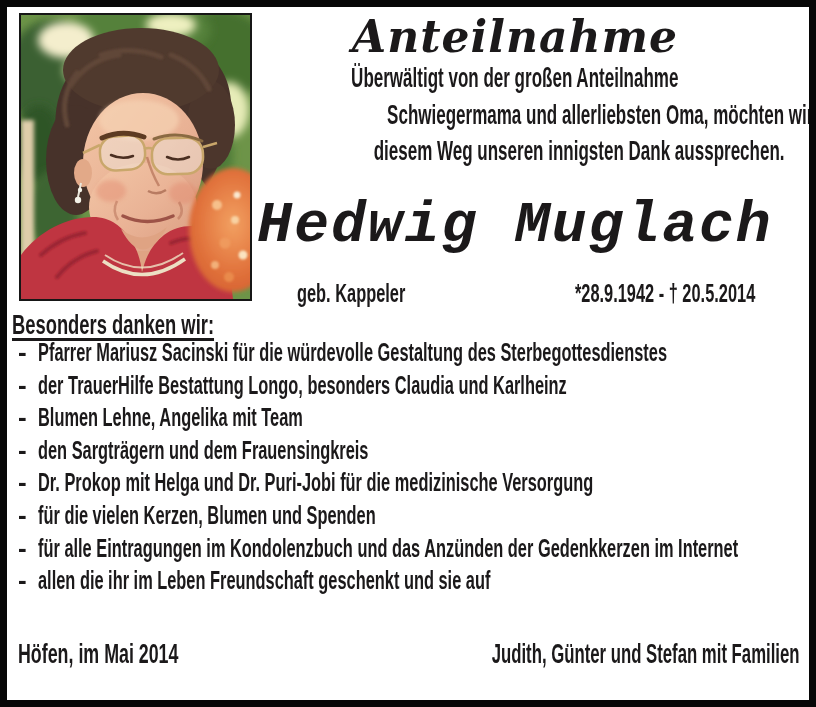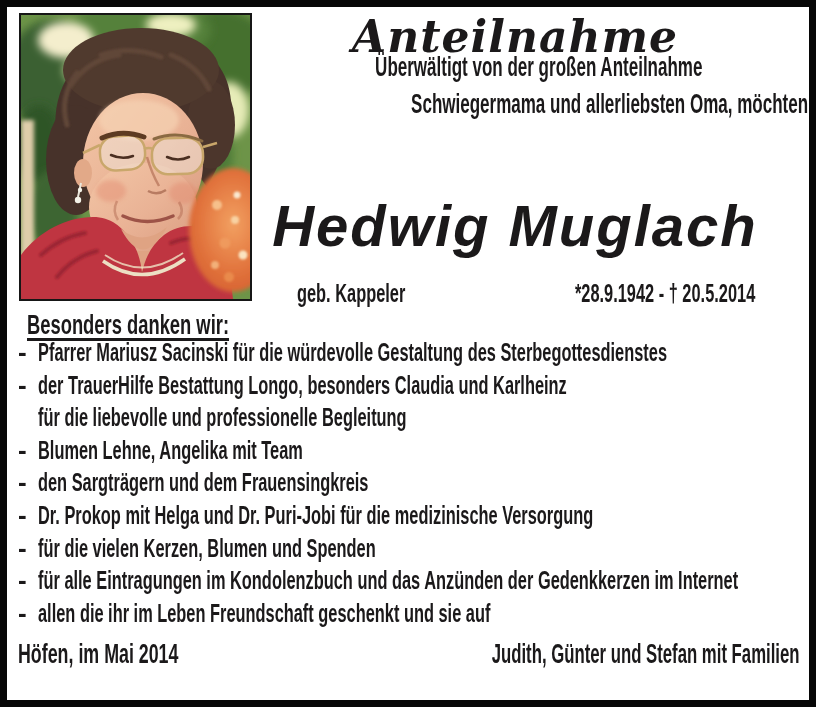--- a/index.html
+++ b/index.html
@@ -34,41 +34,41 @@
   
   .header-col{position:absolute;left:246px;top:0;width:524px;height:312px;}
   .title{
     position:absolute;top:0;left:0;width:100%;
     text-align:center;
     font-family:"DejaVu Serif",serif;
     font-style:italic;font-weight:bold;
     font-size:44px;line-height:60px;
     letter-spacing:1px;
   }
-  .intro{position:absolute;top:42px;left:0;width:100%;padding-left:24px;}
+  .intro{position:absolute;top:53px;left:0;width:100%;}
   .intro-line{text-align:center;line-height:36.5px;font-size:27px;font-weight:bold;}
   .name{
     position:absolute;top:180px;left:0;width:100%;
     text-align:center;
-    font-family:Liberation Sans, sans-serif;
+    font-family:Liberation Mono, monospace;
     font-style:italic;font-weight:bold;
     font-size:58px;line-height:78px;
     letter-spacing:2px;
   }
   .sub-row{
     position:absolute;top:271px;left:0;width:100%;
     box-sizing:border-box;
     padding:0 22px 0 44px;
     display:flex;justify-content:flex-start;
     font-size:26px;font-weight:bold;line-height:30px;
   }
 
   
   .thanks-heading{
-    position:absolute;left:20px;top:303px;
+    position:absolute;left:5px;top:303px;
     font-size:27px;font-weight:bold;line-height:30px;
   }
   .thanks-heading .cx{
     text-decoration:underline;
     text-decoration-thickness:2.5px;
     text-underline-offset:4px;
     transform:scaleX(0.68);
   }
   .thanks-list{position:absolute;left:11px;top:329px;width:794px;}
   .t-line{display:flex;line-height:32.6px;font-size:26px;font-weight:bold;}
@@ -189,20 +189,21 @@
     </svg>
   </div>
 
   <div class="header-col">
     <div class="title">
       <span>Anteilnahme</span>
     </div>
     <div class="intro">
       <div class="intro-line"><span class="cx-c">Überwältigt von der großen Anteilnahme</span></div>
       <div class="intro-line"><span class="cx-c">Schwiegermama und allerliebsten Oma, möchten wir auf</span></div>
+      <div class="intro-line"><span class="cx-c">diesem Weg unseren innigsten Dank aussprechen.</span></div>
     </div>
     <div class="name">
       <span>Hedwig Muglach</span>
     </div>
     <div class="sub-row">
       <span class="cx">geb. Kappeler</span>
       <span class="cx-r">*28.9.1942 - † 20.5.2014</span>
     </div>
   </div>
 
@@ -212,24 +213,20 @@
   <div class="thanks-list">
       <div class="t-line">
         <span class="t-dash">-</span>
         <span class="cx t-text">Pfarrer Mariusz Sacinski für die würdevolle Gestaltung des Sterbegottesdienstes</span>
       </div>
       <div class="t-line">
         <span class="t-dash">-</span>
         <span class="cx t-text">der TrauerHilfe Bestattung Longo, besonders Claudia und Karlheinz</span>
       </div>
       <div class="t-line">
-        <span class="t-dash"></span>
-        <span class="cx t-text">für die liebevolle und professionelle Begleitung</span>
-      </div>
-      <div class="t-line">
         <span class="t-dash">-</span>
         <span class="cx t-text">Blumen Lehne, Angelika mit Team</span>
       </div>
       <div class="t-line">
         <span class="t-dash">-</span>
         <span class="cx t-text">den Sargträgern und dem Frauensingkreis</span>
       </div>
       <div class="t-line">
         <span class="t-dash">-</span>
         <span class="cx t-text">Dr. Prokop mit Helga und Dr. Puri-Jobi für die medizinische Versorgung</span>

